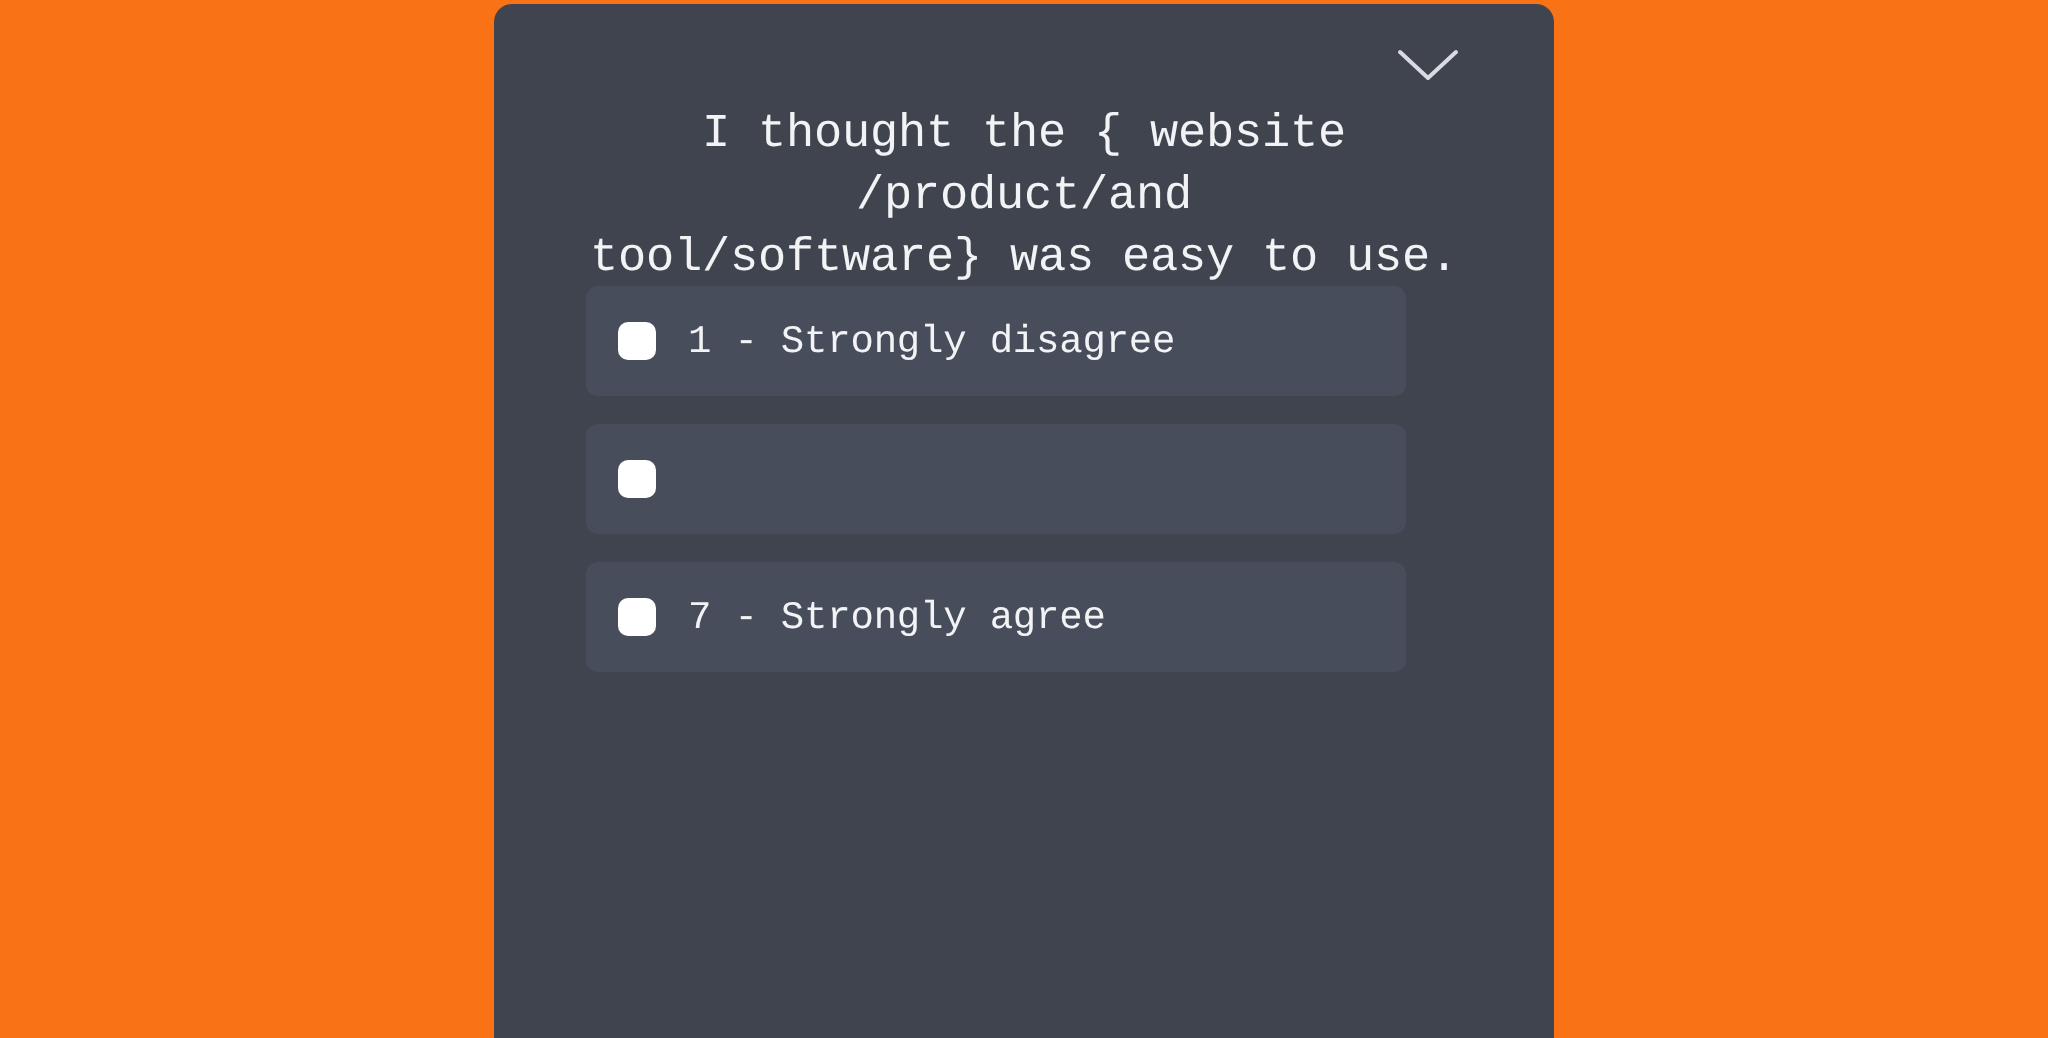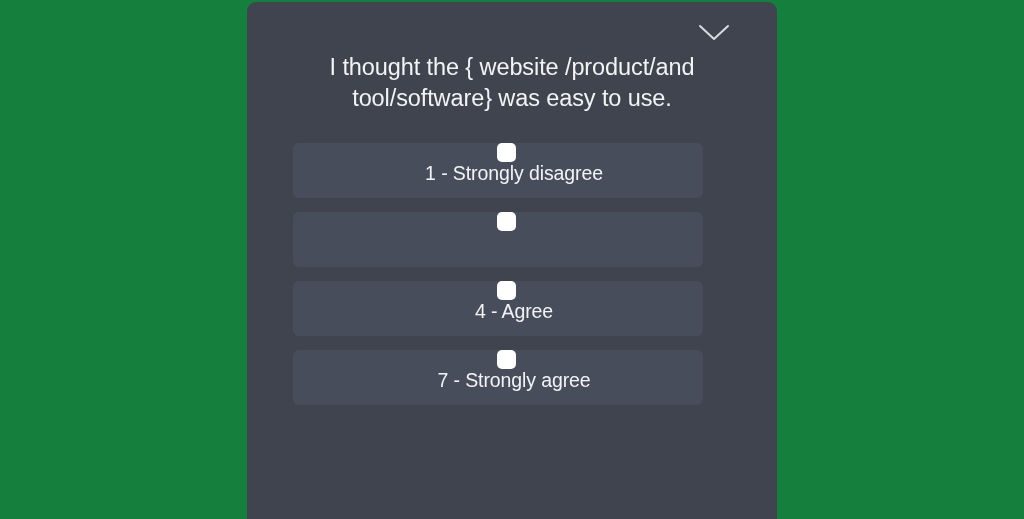--- a/index.html
+++ b/index.html
@@ -9,21 +9,22 @@
     height: 519px;
     background: #ffffff;
     font-family: "Liberation Sans", sans-serif;
     overflow: hidden;
   }
 
   #stage {
     position: relative;
     width: 1024px;
     height: 519px;
-    background: #15803d;
+    background: #f97316;
+    font-family: Liberation Mono, monospace;
   }
 
   
   .survey-card {
     position: absolute;
     left: 247px;
     top: 2px;
     width: 530px;
     height: 517px;
     background: #40444f;
@@ -75,21 +76,20 @@
 
   .option-row {
     display: flex;
     align-items: center;
     height: 55px;
     background: #484d5c;
     border-radius: 6px;
     padding: 0 0 0 16px;
     box-sizing: border-box;
     cursor: pointer;
-    flex-direction: column;
   }
 
   .option-checkbox {
     width: 19px;
     height: 19px;
     background: #ffffff;
     border-radius: 5px;
     flex: 0 0 auto;
   }
 
@@ -126,24 +126,20 @@
       <div class="option-row">
         <span class="option-checkbox"></span>
         <span class="option-label">1 - Strongly disagree</span>
       </div>
 
 
       <div class="option-row">
         <span class="option-checkbox"></span>
       </div>
 
-      <div class="option-row">
-        <span class="option-checkbox"></span>
-        <span class="option-label">4 - Agree</span>
-      </div>
 
       <div class="option-row">
         <span class="option-checkbox"></span>
         <span class="option-label">7 - Strongly agree</span>
       </div>
 
     </div>
   </div>
 </div>
 

